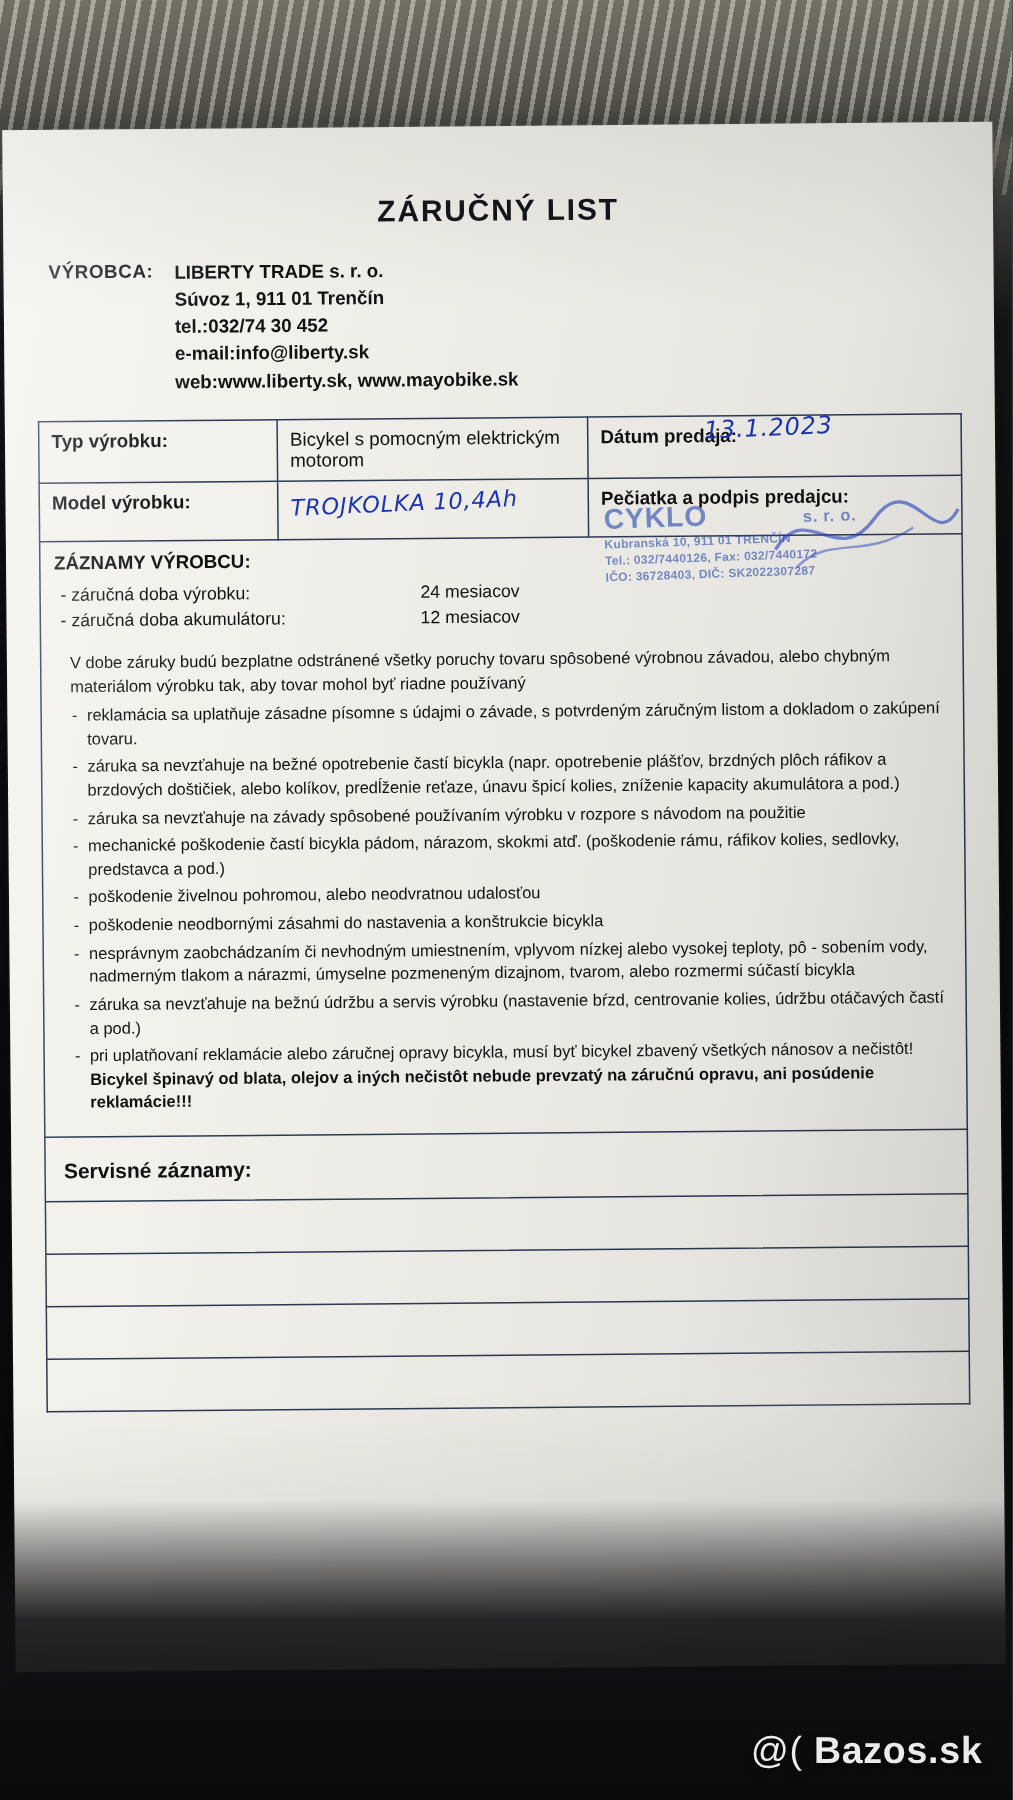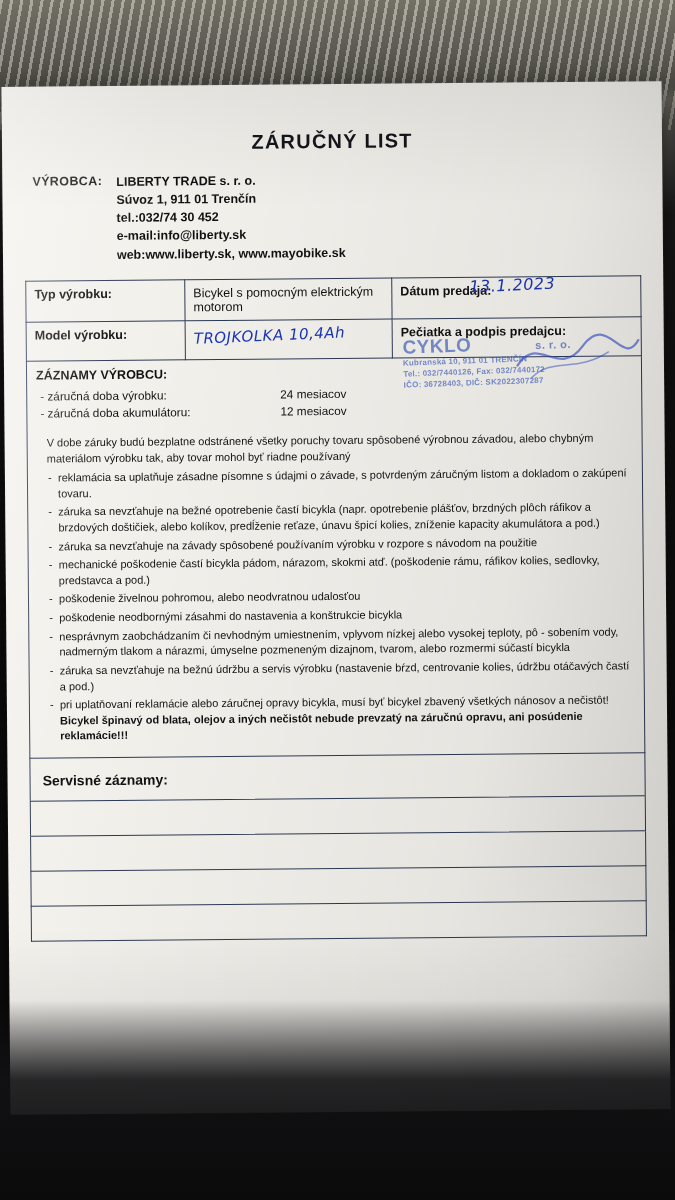--- a/index.html
+++ b/index.html
@@ -330,13 +330,17 @@
         <div class="srow"></div>
       </div>
 
     </div>
     <div class="paper-shade"></div>
   </div>
 
   <div class="glare"></div>
   <div class="bg-bottom"></div>
 
+  <div class="watermark">
+    <span class="at">@(</span>
+    <span class="nm">Bazos.sk</span>
+  </div>
 </div>
 
 </body></html>

